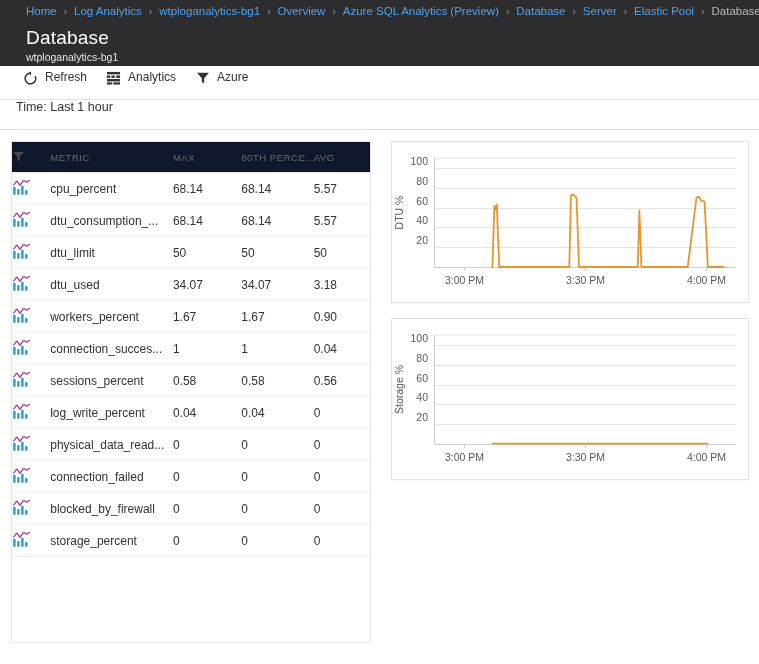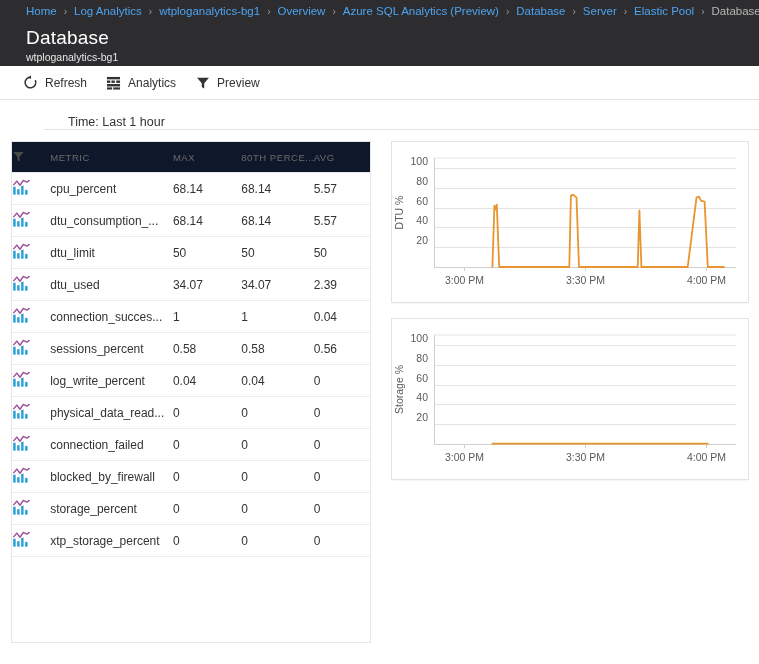--- a/index.html
+++ b/index.html
@@ -68,21 +68,21 @@
     height: 34px;
     background: #ffffff;
     border-bottom: 1px solid #e2e2e2;
     display: flex;
     align-items: center;
     padding-left: 22px;
     box-sizing: border-box;
   }
   .tool-btn {
     display: flex;
-    align-items: center;
+    align-items: flex-start;
     height: 26px;
     margin-right: 18px;
     cursor: pointer;
     color: #333333;
     font-size: 12px;
   }
   .tool-icon {
     width: 17px;
     height: 17px;
     margin-right: 6px;
@@ -90,24 +90,23 @@
     align-items: center;
     justify-content: center;
   }
 
   
   .time-bar {
     height: 30px;
     background: #ffffff;
     border-bottom: 1px solid #e2e2e2;
     display: flex;
-    align-items: flex-end;
-    padding-left: 24px;
+    align-items: flex-start;
+    padding-left: 16px;
     box-sizing: border-box;
-    margin-left: 44px;
   }
   .time-bar-text {
     font-size: 12.5px;
     color: #333333;
   }
 
   
   .content {
     display: flex;
     height: 528px;
@@ -248,21 +247,21 @@
         </svg>
       </span>
       <span>Analytics</span>
     </div>
     <div class="tool-btn">
       <span class="tool-icon">
         <svg width="14" height="14" viewBox="0 0 16 16">
           <polygon points="1.2,2 14.8,2 9.4,8.4 9.4,14.4 6.6,12.5 6.6,8.4" fill="#333"></polygon>
         </svg>
       </span>
-      <span>Preview</span>
+      <span>Azure</span>
     </div>
   </div>
 
 <div class="time-bar">
   <span class="time-bar-text">Time: Last 1 hour</span>
 </div>
 
 <div class="content">
 
   <div class="table-wrap">
@@ -334,21 +333,36 @@
                 <rect x="1.2" y="8.2" width="2.6" height="8.4" fill="#2a9fd6"></rect>
                 <rect x="5.4" y="10.8" width="2.6" height="5.8" fill="#2a9fd6"></rect>
                 <rect x="9.6" y="7.2" width="2.6" height="9.4" fill="#2a9fd6"></rect>
                 <rect x="13.8" y="11.6" width="2.6" height="5" fill="#2a9fd6"></rect>
               </svg></td>
             <td class="col-name">
               <span class="metric-name">dtu_used</span>
             </td>
             <td class="col-max">34.07</td>
             <td class="col-p80">34.07</td>
-            <td class="col-avg">2.39</td>
+            <td class="col-avg">3.18</td>
+          </tr>
+          <tr class="metric-row">
+            <td class="col-icon"><svg width="19" height="17" viewBox="0 0 20 18">
+                <polyline points="1.5,6.5 5,2.2 8.4,6.6 12,1.5 15.8,3.4 18.5,1.2" fill="none" stroke="#9b4f96" stroke-width="1.5" stroke-linejoin="round"></polyline>
+                <rect x="1.2" y="8.2" width="2.6" height="8.4" fill="#2a9fd6"></rect>
+                <rect x="5.4" y="10.8" width="2.6" height="5.8" fill="#2a9fd6"></rect>
+                <rect x="9.6" y="7.2" width="2.6" height="9.4" fill="#2a9fd6"></rect>
+                <rect x="13.8" y="11.6" width="2.6" height="5" fill="#2a9fd6"></rect>
+              </svg></td>
+            <td class="col-name">
+              <span class="metric-name">workers_percent</span>
+            </td>
+            <td class="col-max">1.67</td>
+            <td class="col-p80">1.67</td>
+            <td class="col-avg">0.90</td>
           </tr>
           <tr class="metric-row">
             <td class="col-icon"><svg width="19" height="17" viewBox="0 0 20 18">
                 <polyline points="1.5,6.5 5,2.2 8.4,6.6 12,1.5 15.8,3.4 18.5,1.2" fill="none" stroke="#9b4f96" stroke-width="1.5" stroke-linejoin="round"></polyline>
                 <rect x="1.2" y="8.2" width="2.6" height="8.4" fill="#2a9fd6"></rect>
                 <rect x="5.4" y="10.8" width="2.6" height="5.8" fill="#2a9fd6"></rect>
                 <rect x="9.6" y="7.2" width="2.6" height="9.4" fill="#2a9fd6"></rect>
                 <rect x="13.8" y="11.6" width="2.6" height="5" fill="#2a9fd6"></rect>
               </svg></td>
             <td class="col-name">
@@ -436,35 +450,20 @@
           <tr class="metric-row">
             <td class="col-icon"><svg width="19" height="17" viewBox="0 0 20 18">
                 <polyline points="1.5,6.5 5,2.2 8.4,6.6 12,1.5 15.8,3.4 18.5,1.2" fill="none" stroke="#9b4f96" stroke-width="1.5" stroke-linejoin="round"></polyline>
                 <rect x="1.2" y="8.2" width="2.6" height="8.4" fill="#2a9fd6"></rect>
                 <rect x="5.4" y="10.8" width="2.6" height="5.8" fill="#2a9fd6"></rect>
                 <rect x="9.6" y="7.2" width="2.6" height="9.4" fill="#2a9fd6"></rect>
                 <rect x="13.8" y="11.6" width="2.6" height="5" fill="#2a9fd6"></rect>
               </svg></td>
             <td class="col-name">
               <span class="metric-name">storage_percent</span>
-            </td>
-            <td class="col-max">0</td>
-            <td class="col-p80">0</td>
-            <td class="col-avg">0</td>
-          </tr>
-          <tr class="metric-row">
-            <td class="col-icon"><svg width="19" height="17" viewBox="0 0 20 18">
-                <polyline points="1.5,6.5 5,2.2 8.4,6.6 12,1.5 15.8,3.4 18.5,1.2" fill="none" stroke="#9b4f96" stroke-width="1.5" stroke-linejoin="round"></polyline>
-                <rect x="1.2" y="8.2" width="2.6" height="8.4" fill="#2a9fd6"></rect>
-                <rect x="5.4" y="10.8" width="2.6" height="5.8" fill="#2a9fd6"></rect>
-                <rect x="9.6" y="7.2" width="2.6" height="9.4" fill="#2a9fd6"></rect>
-                <rect x="13.8" y="11.6" width="2.6" height="5" fill="#2a9fd6"></rect>
-              </svg></td>
-            <td class="col-name">
-              <span class="metric-name">xtp_storage_percent</span>
             </td>
             <td class="col-max">0</td>
             <td class="col-p80">0</td>
             <td class="col-avg">0</td>
           </tr>
         </tbody>
     </table>
   </div>
 
   <div class="charts-col">

